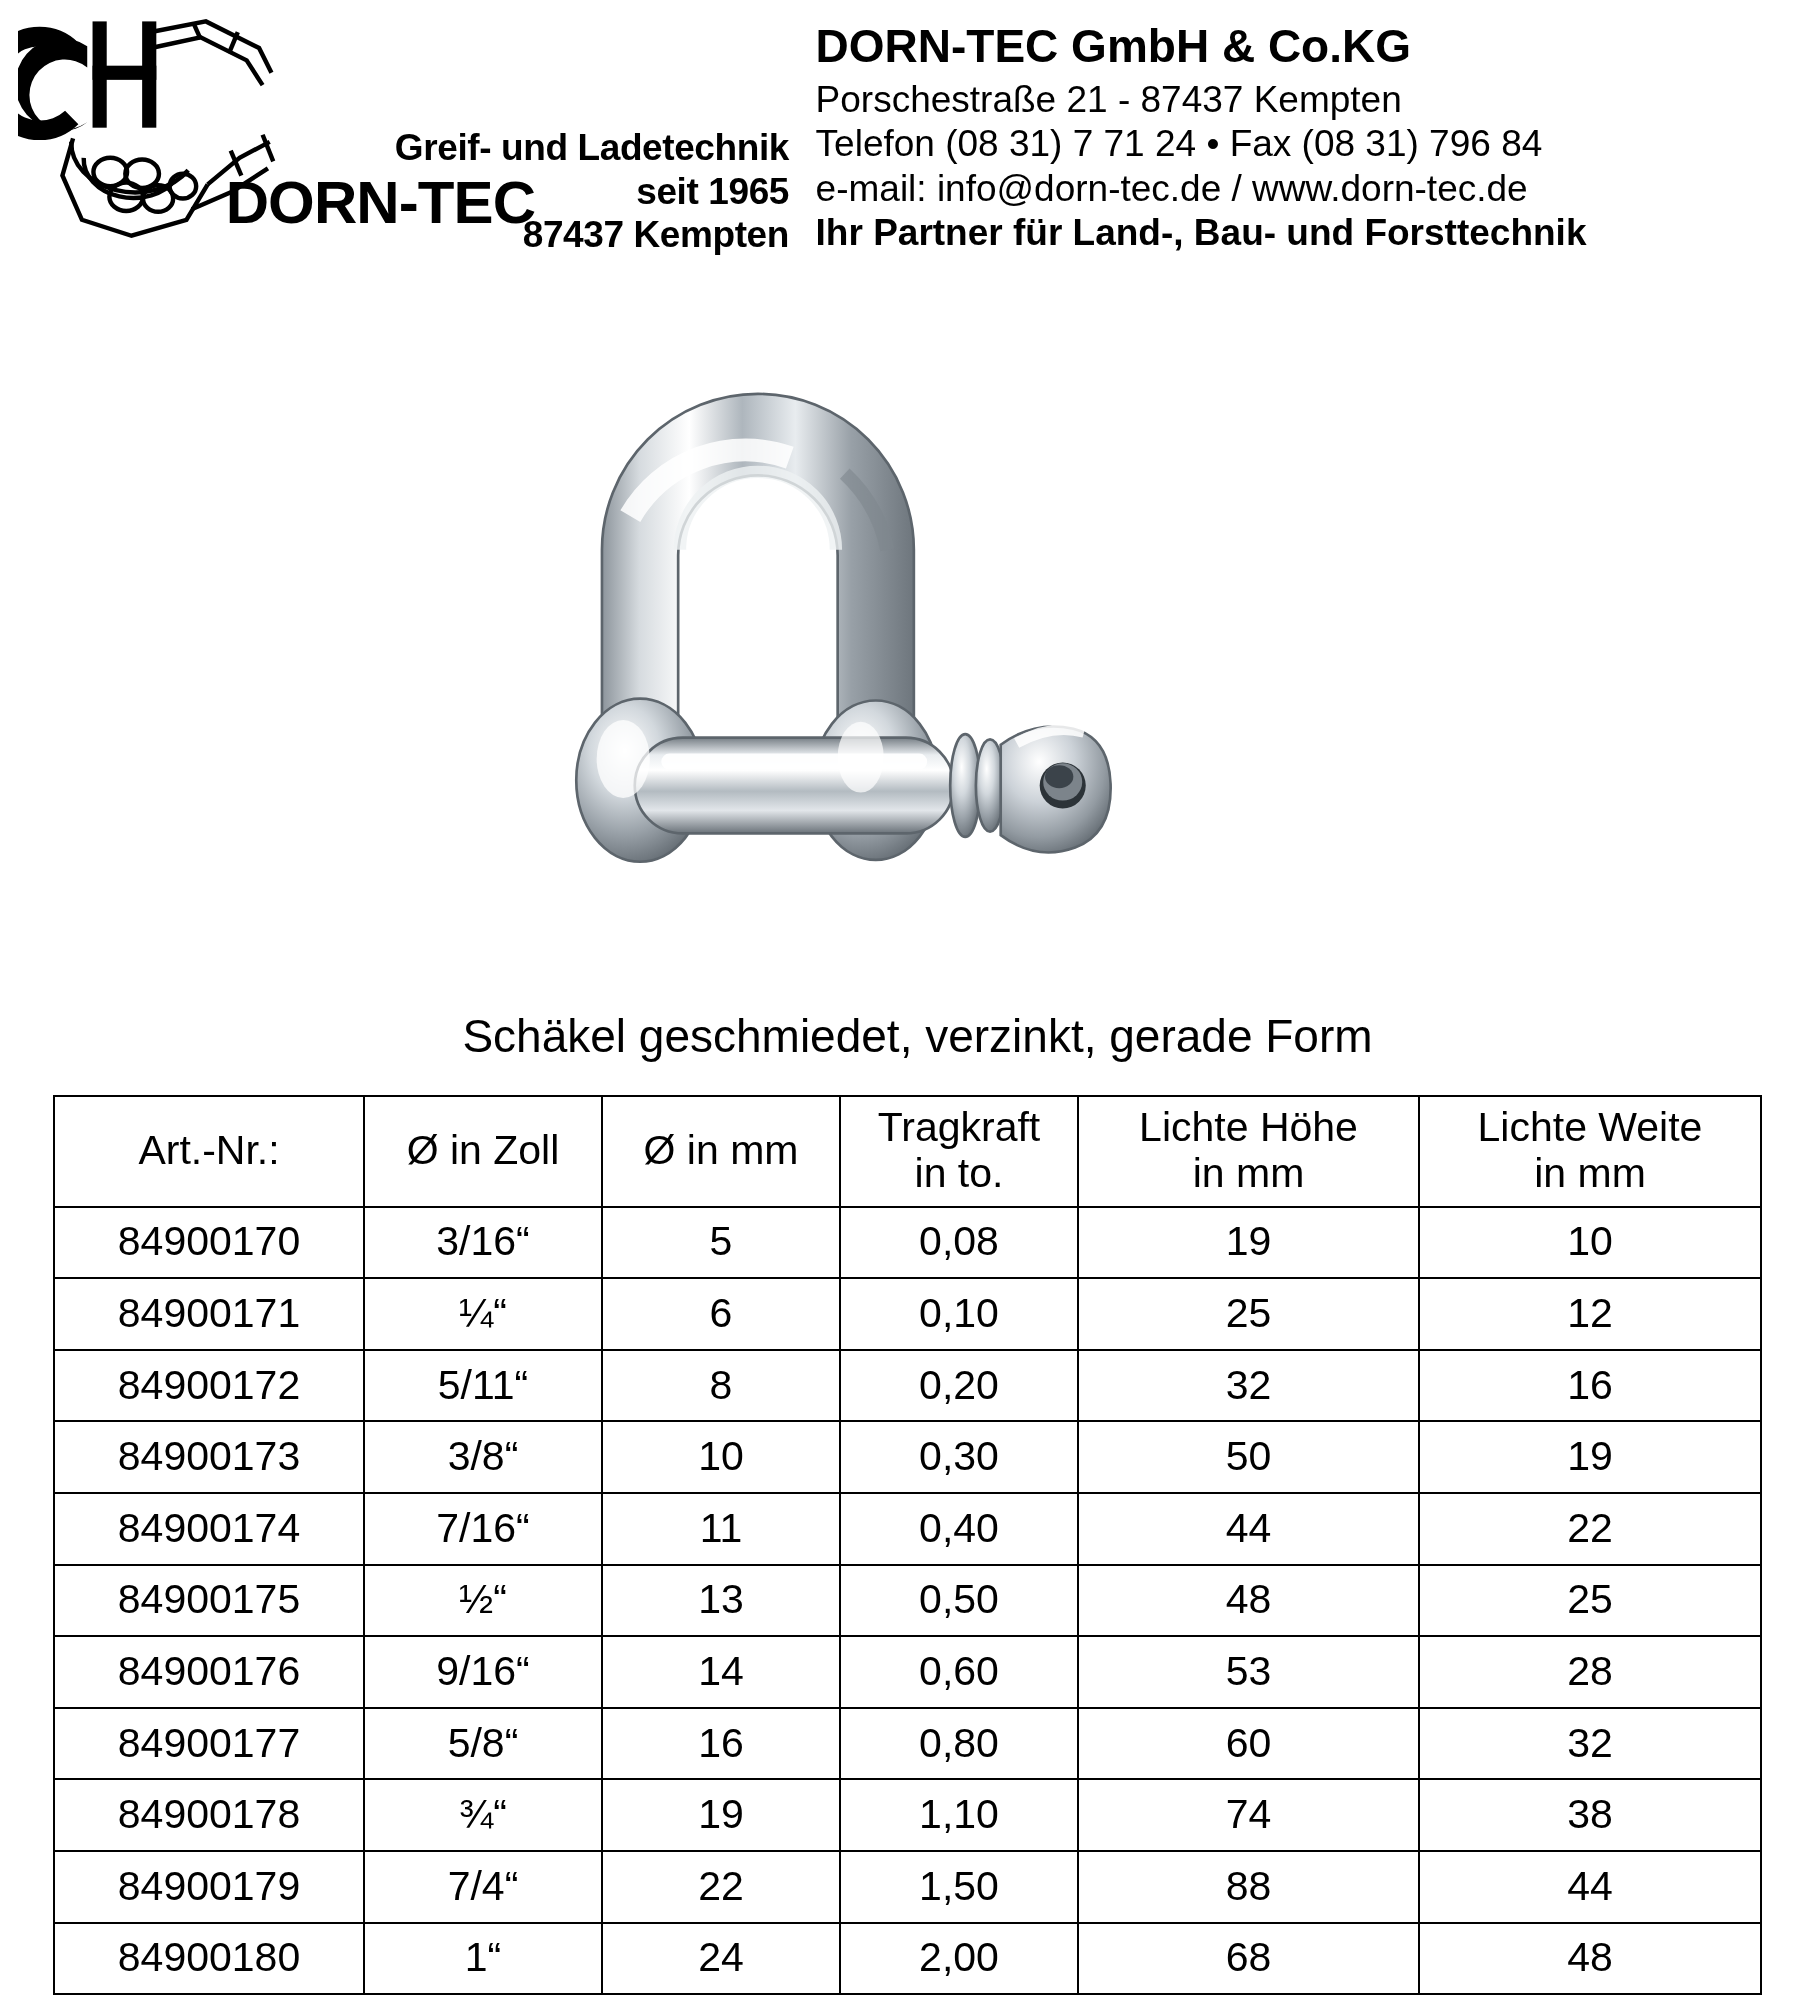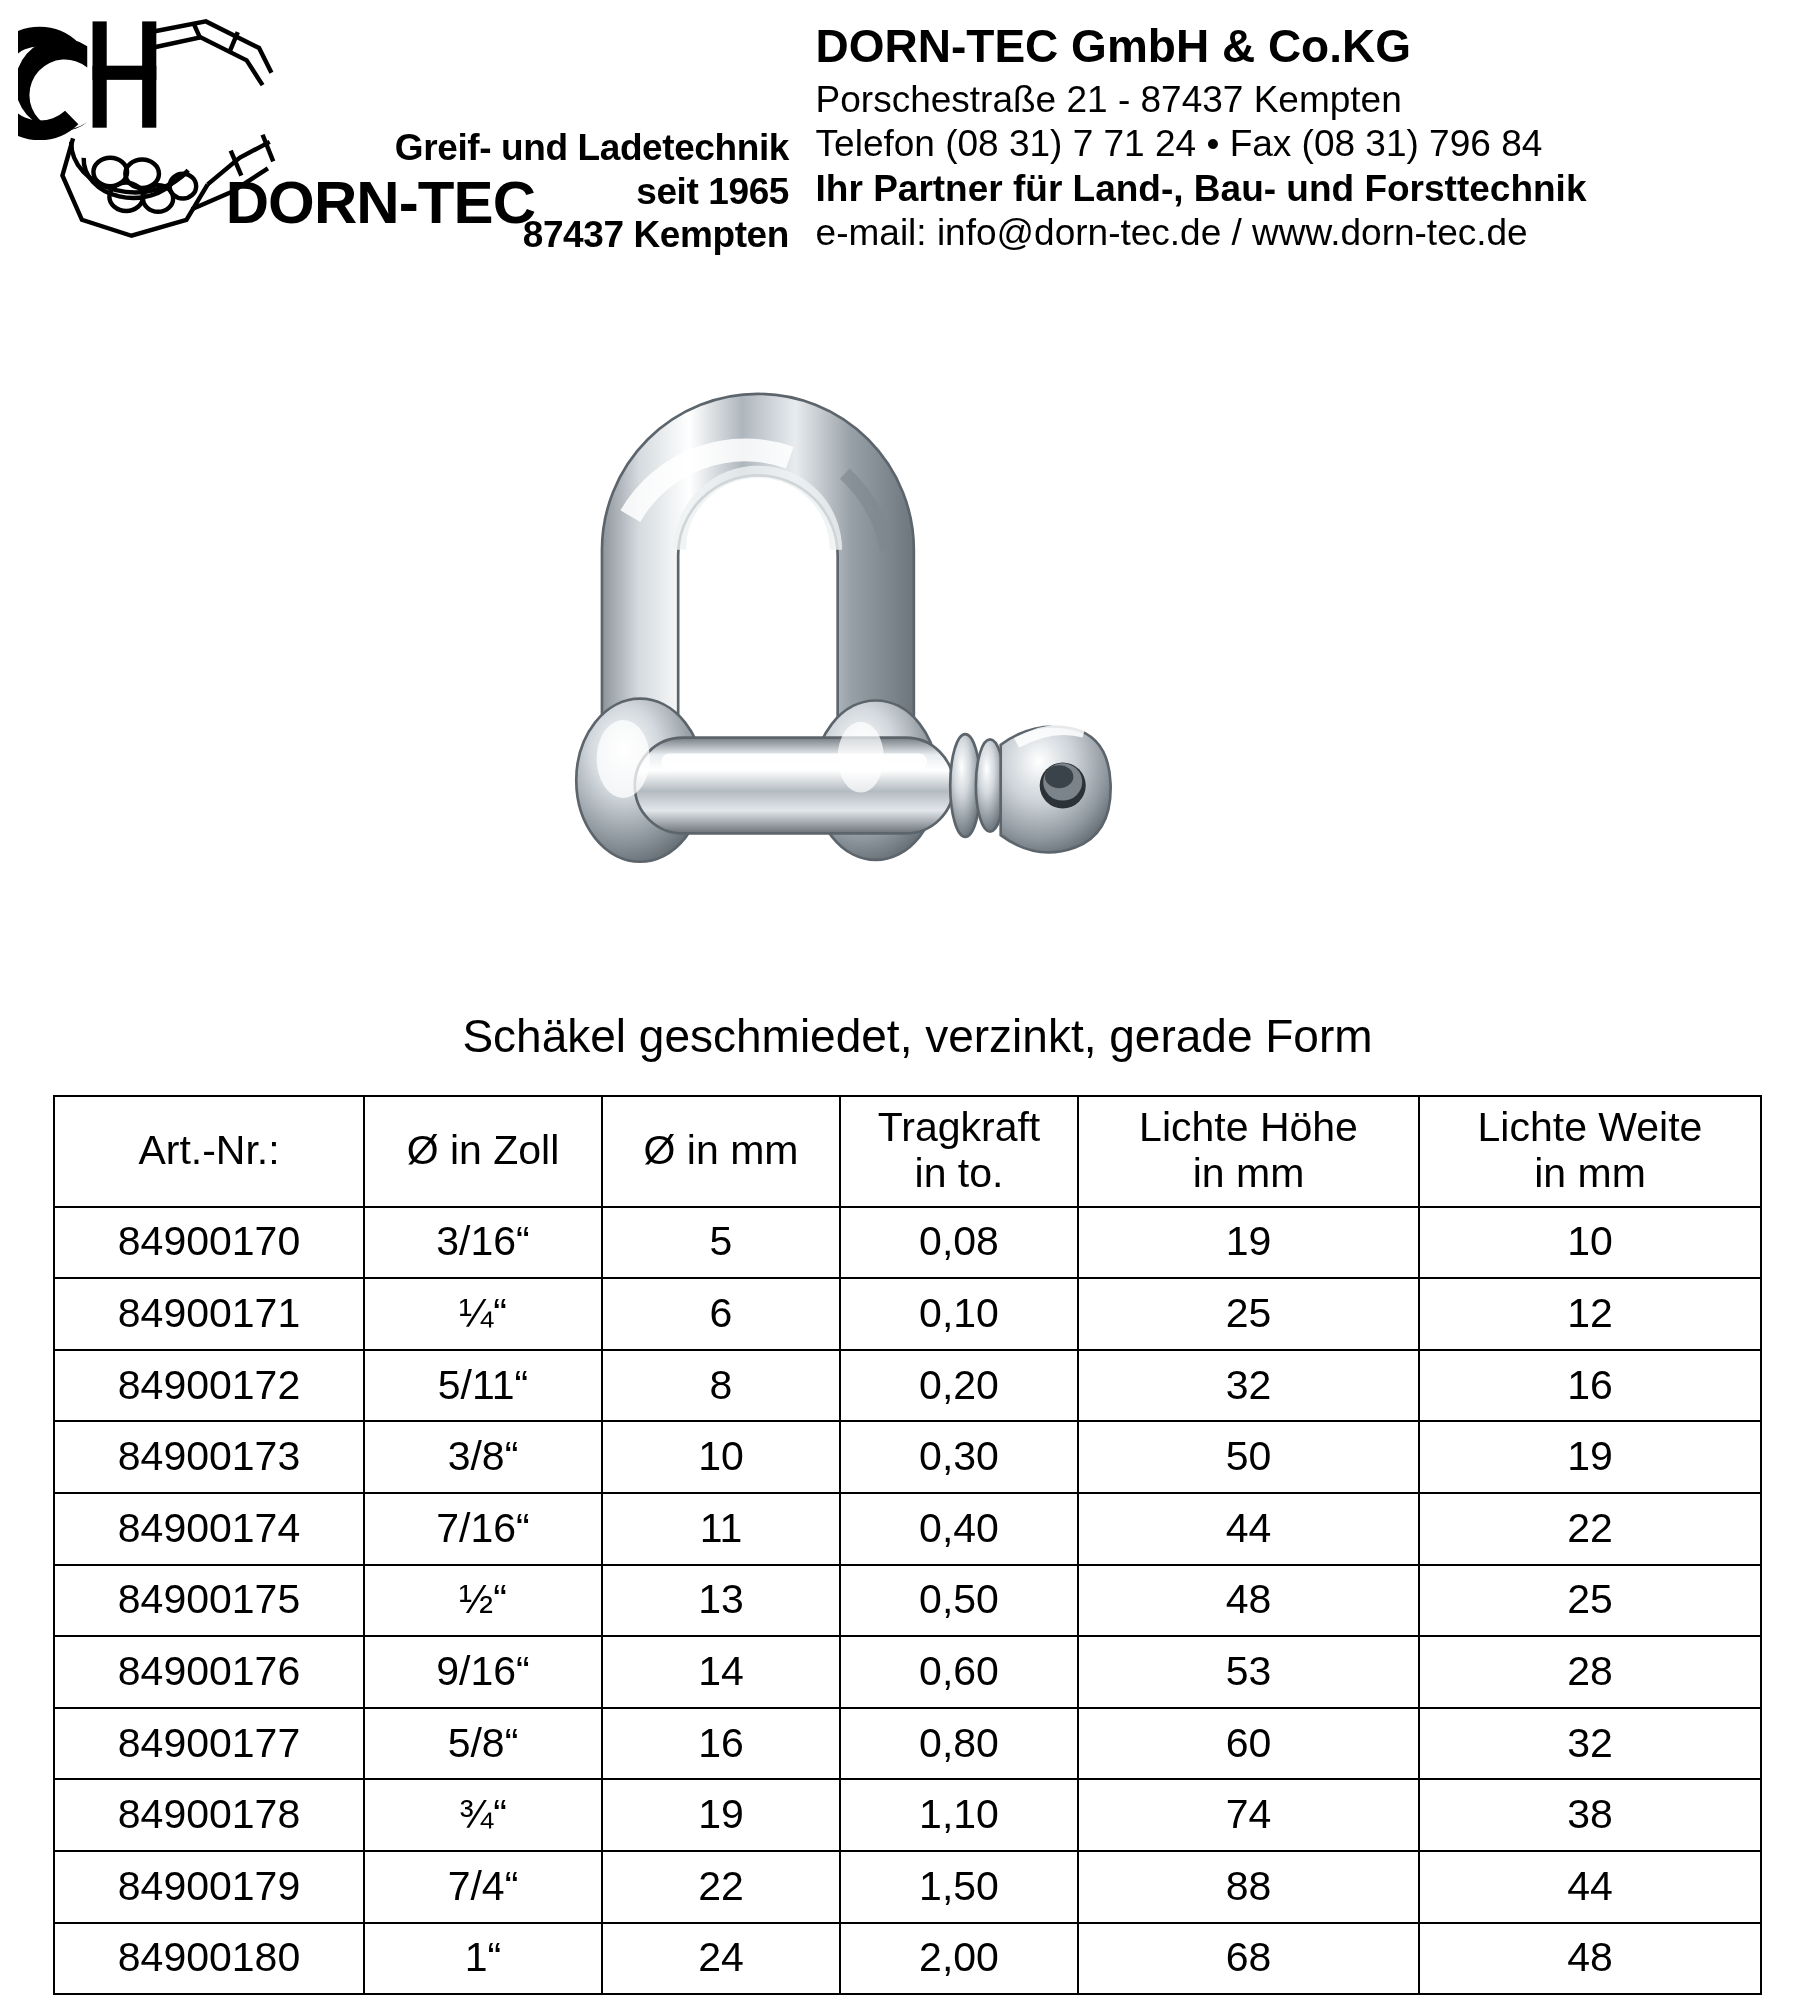--- a/index.html
+++ b/index.html
@@ -178,22 +178,22 @@
         <div class="tl">87437 Kempten</div>
       </div>
     </div>
     <div class="brandname">DORN-TEC</div>
   </div>
 
   <div class="company-block">
     <div class="company-name">DORN-TEC GmbH &amp; Co.KG</div>
     <div class="company-line">Porschestraße 21  -  87437 Kempten</div>
     <div class="company-line">Telefon (08 31) 7 71 24  •  Fax (08 31) 796 84</div>
+    <div class="company-line">e-mail: info@dorn-tec.de / www.dorn-tec.de</div>
     <div class="company-line bold">Ihr Partner für Land-, Bau- und Forsttechnik</div>
-    <div class="company-line">e-mail: info@dorn-tec.de / www.dorn-tec.de</div>
   </div>
 </div>
 
 <div class="product-area">
   <div class="shackle-wrap">
     <svg width="816" height="700" viewBox="0 0 920 790" xmlns="http://www.w3.org/2000/svg">
       <defs>
         <linearGradient id="bowGrad" x1="0" y1="0" x2="1" y2="0">
           <stop offset="0%" stop-color="#8d959c"></stop>
           <stop offset="12%" stop-color="#d6dbdf"></stop>

